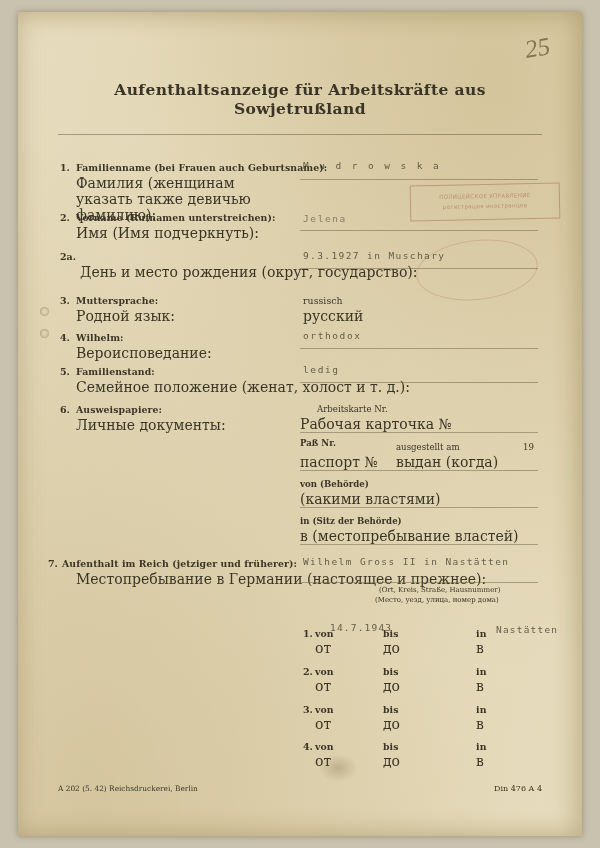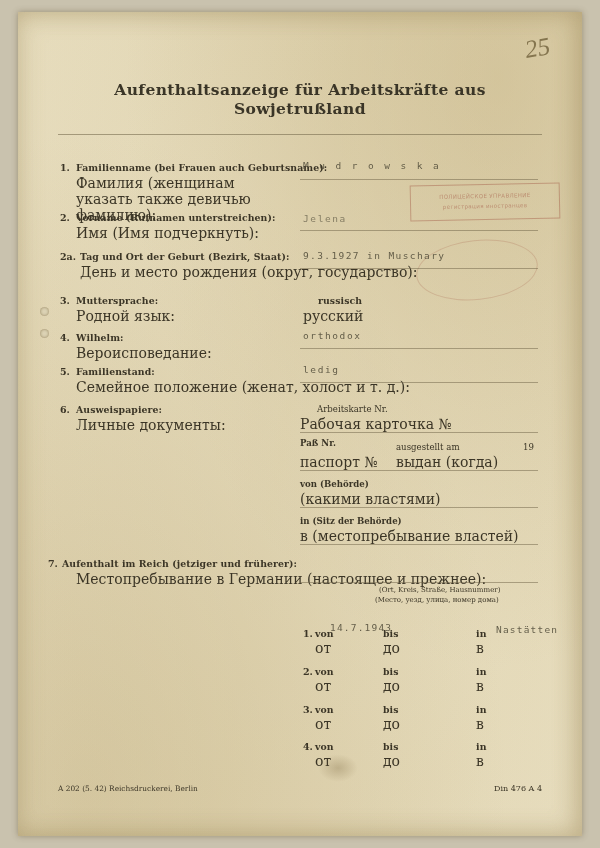--- a/index.html
+++ b/index.html
@@ -126,29 +126,28 @@
   <div class="typed" style="left:285px;top:148px;">M u d r o w s k a</div>
   <div class="fieldline" style="left:282px;top:167px;width:238px;"></div>
 
   <div class="num" style="left:42px;top:200px;">2.</div>
   <div class="lbl-de" style="left:58px;top:200px;">Vorname (Rufnamen unterstreichen):</div>
   <div class="lbl-ru" style="left:58px;top:213px;">Имя (Имя подчеркнуть):</div>
   <div class="typed light" style="left:285px;top:201px;letter-spacing:1.6px;">Jelena</div>
   <div class="fieldline" style="left:282px;top:218px;width:238px;"></div>
 
   <div class="num" style="left:42px;top:239px;">2a.</div>
-  <div class="lbl-de" style="left:62px;top:239px;">Tag und Ort der Geburt (Bezirk, Staat):</div>
   <div class="lbl-ru" style="left:62px;top:252px;">День и место рождения (округ, государство):</div>
   <div class="typed" style="left:285px;top:238px;letter-spacing:1.4px;">9.3.1927 in Muschary</div>
   <div class="fieldline" style="left:282px;top:256px;width:238px;"></div>
 
   <div class="num" style="left:42px;top:283px;">3.</div>
   <div class="lbl-de" style="left:58px;top:283px;">Muttersprache:</div>
   <div class="lbl-ru" style="left:58px;top:296px;">Родной язык:</div>
-  <div class="lbl-de" style="left:300px;top:283px;font-weight:bold;">russisch</div>
+  <div class="lbl-de" style="left:285px;top:283px;font-weight:normal;">russisch</div>
   <div class="lbl-ru" style="left:285px;top:296px;">русский</div>
 
   <div class="num" style="left:42px;top:320px;">4.</div>
   <div class="lbl-de" style="left:58px;top:320px;">Wilhelm:</div>
   <div class="lbl-ru" style="left:58px;top:333px;">Вероисповедание:</div>
   <div class="typed" style="left:285px;top:318px;letter-spacing:1.6px;">orthodox</div>
   <div class="fieldline" style="left:282px;top:336px;width:238px;"></div>
 
   <div class="num" style="left:42px;top:354px;">5.</div>
   <div class="lbl-de" style="left:58px;top:354px;">Familienstand:</div>
@@ -176,20 +175,21 @@
   <div class="fieldline" style="left:282px;top:495px;width:238px;"></div>
 
   <div class="sub-de" style="left:282px;top:504px;font-weight:bold;">in (Sitz der Behörde)</div>
   <div class="lbl-ru" style="left:282px;top:516px;">в (местопребывание властей)</div>
   <div class="fieldline" style="left:282px;top:532px;width:238px;"></div>
 
   <div class="num" style="left:30px;top:546px;">7.</div>
   <div class="lbl-de" style="left:44px;top:546px;">Aufenthalt im Reich (jetziger und früherer):</div>
   <div class="lbl-ru" style="left:58px;top:559px;">Местопребывание в Германии (настоящее и прежнее):</div>
   <div class="lbl-ru" style="left:58px;top:571px;"></div>
+  <div class="typed" style="left:285px;top:544px;letter-spacing:1.4px;">Wilhelm Gross II in Nastätten</div>
   <div class="fieldline" style="left:282px;top:570px;width:238px;"></div>
   <div class="tiny" style="left:352px;top:574px;">(Ort, Kreis, Straße, Hausnummer)</div>
   <div class="tiny" style="left:348px;top:584px;">(Место, уезд, улица, номер дома)</div>
 
   <div class="num" style="left:285px;top:616px;">1.</div>
   <div class="lbl-de" style="left:297px;top:616px;">von</div>
   <div class="lbl-ru" style="left:297px;top:628px;">от</div>
   <div class="lbl-de" style="left:365px;top:616px;">bis</div>
   <div class="lbl-ru" style="left:365px;top:628px;">до</div>
   <div class="lbl-de" style="left:458px;top:616px;">in</div>

